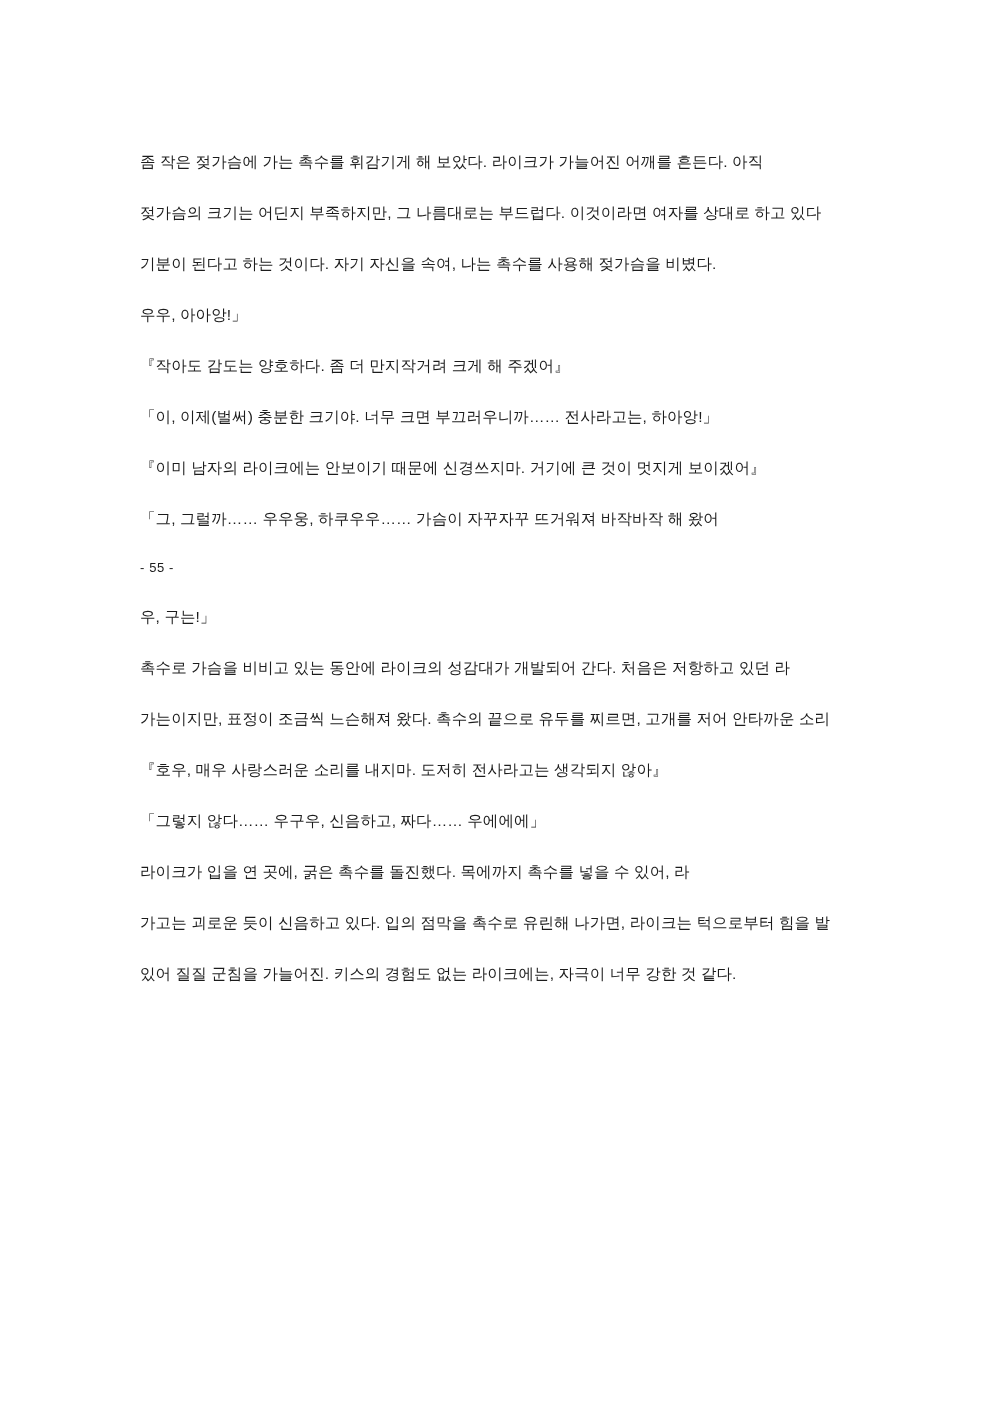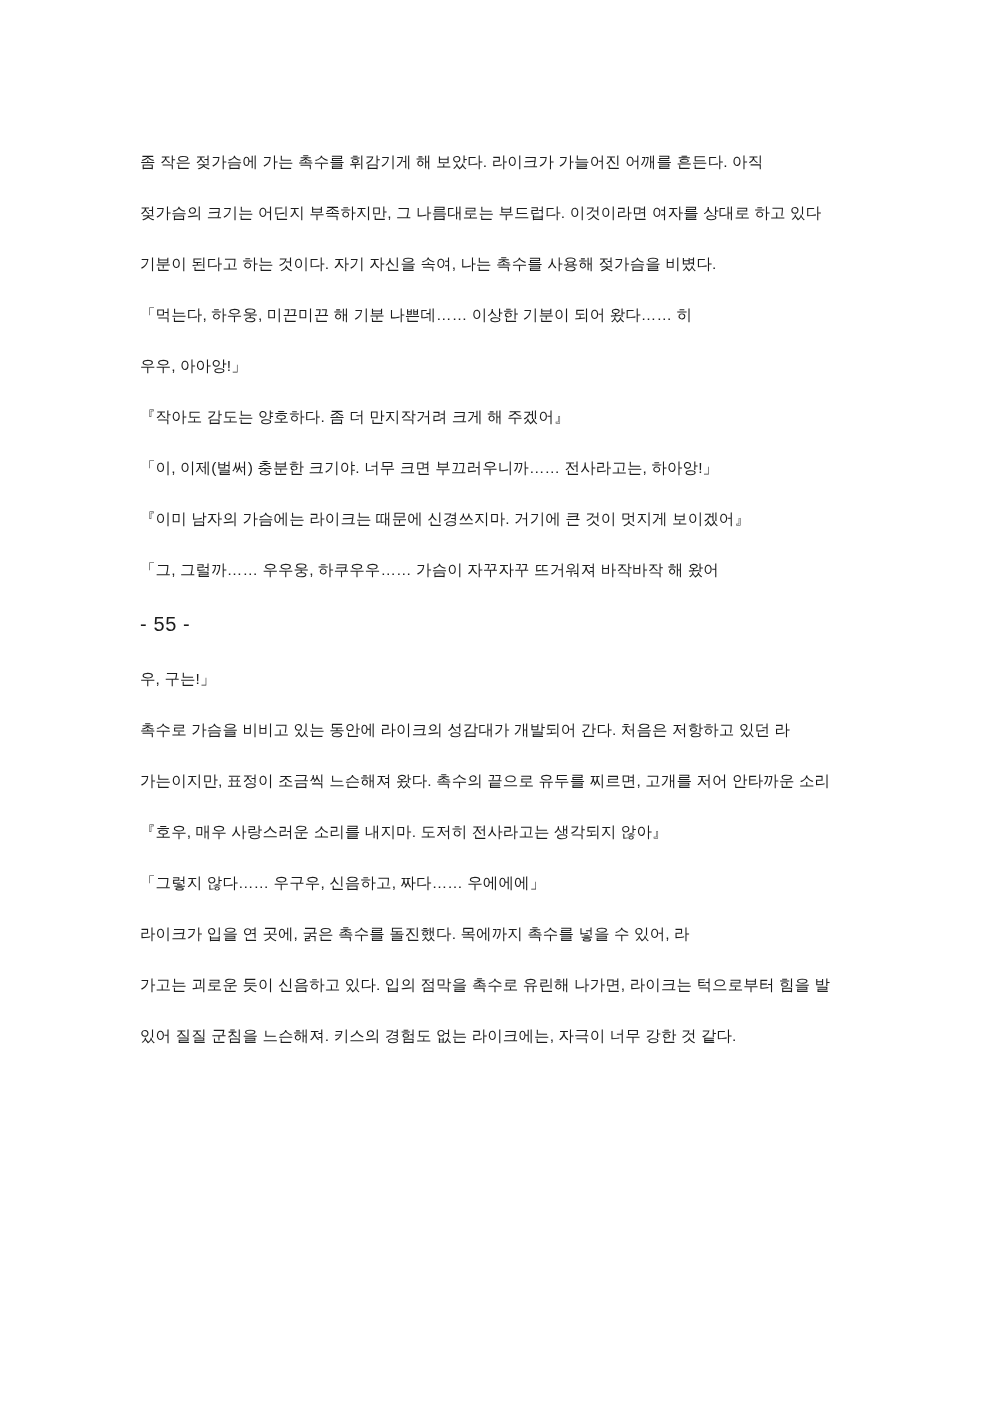--- a/index.html
+++ b/index.html
@@ -31,48 +31,47 @@
     margin: 0 0 27px 0;
     text-align: justify;
     text-justify: inter-character;
     word-break: break-all;
     color: #1c1c1c;
   }
   .para:last-child {
     margin-bottom: 0;
   }
   .page-number {
-    font-size: 20px;
+    font-size: 13px;
     line-height: 1.55;
     margin: 0 0 27px 0;
     color: #1c1c1c;
     letter-spacing: 0.6px;
   }
 </style>
 </head>
 <body>
 
 <div class="page">
   <div class="doc-body">
 
     <p class="para">좀 작은 젖가슴에 가는 촉수를 휘감기게 해 보았다. 라이크가 가늘어진 어깨를 흔든다. 아직</p>
     <p class="para">젖가슴의 크기는 어딘지 부족하지만, 그 나름대로는 부드럽다. 이것이라면 여자를 상대로 하고 있다</p>
     <p class="para">기분이 된다고 하는 것이다. 자기 자신을 속여, 나는 촉수를 사용해 젖가슴을 비볐다.</p>
-    <p class="para">「먹는다, 하우웅, 미끈미끈 해 기분 나쁜데…… 이상한 기분이 되어 왔다…… 히</p>
     <p class="para">우우, 아아앙!」</p>
     <p class="para">『작아도 감도는 양호하다. 좀 더 만지작거려 크게 해 주겠어』</p>
     <p class="para">「이, 이제(벌써) 충분한 크기야. 너무 크면 부끄러우니까…… 전사라고는, 하아앙!」</p>
-    <p class="para">『이미 남자의 가슴에는 라이크는 때문에 신경쓰지마. 거기에 큰 것이 멋지게 보이겠어』</p>
+    <p class="para">『이미 남자의 라이크에는 안보이기 때문에 신경쓰지마. 거기에 큰 것이 멋지게 보이겠어』</p>
     <p class="para">「그, 그럴까…… 우우웅, 하쿠우우…… 가슴이 자꾸자꾸 뜨거워져 바작바작 해 왔어</p>
 
     <p class="page-number">- 55 -</p>
 
     <p class="para">우, 구는!」</p>
     <p class="para">촉수로 가슴을 비비고 있는 동안에 라이크의 성감대가 개발되어 간다. 처음은 저항하고 있던 라</p>
     <p class="para">가는이지만, 표정이 조금씩 느슨해져 왔다. 촉수의 끝으로 유두를 찌르면, 고개를 저어 안타까운 소리</p>
     <p class="para">『호우, 매우 사랑스러운 소리를 내지마. 도저히 전사라고는 생각되지 않아』</p>
     <p class="para">「그렇지 않다…… 우구우, 신음하고, 짜다…… 우에에에」</p>
     <p class="para">라이크가 입을 연 곳에, 굵은 촉수를 돌진했다. 목에까지 촉수를 넣을 수 있어, 라</p>
     <p class="para">가고는 괴로운 듯이 신음하고 있다. 입의 점막을 촉수로 유린해 나가면, 라이크는 턱으로부터 힘을 발</p>
-    <p class="para">있어 질질 군침을 느슨해져. 키스의 경험도 없는 라이크에는, 자극이 너무 강한 것 같다.</p>
+    <p class="para">있어 질질 군침을 가늘어진. 키스의 경험도 없는 라이크에는, 자극이 너무 강한 것 같다.</p>
 
   </div>
 </div>
 
 </body></html>

